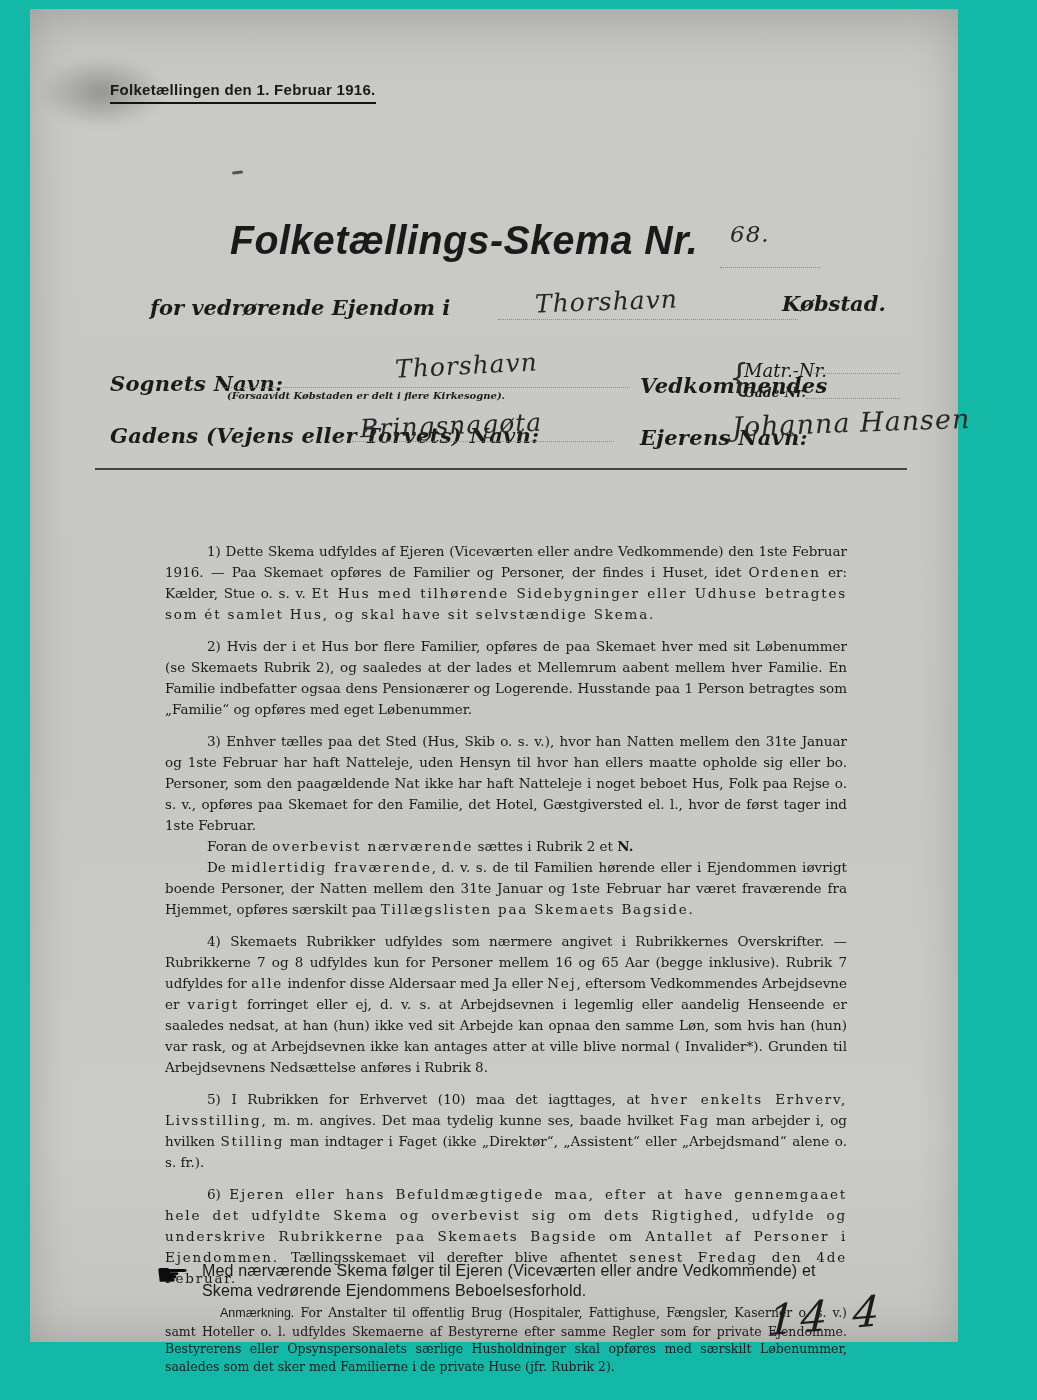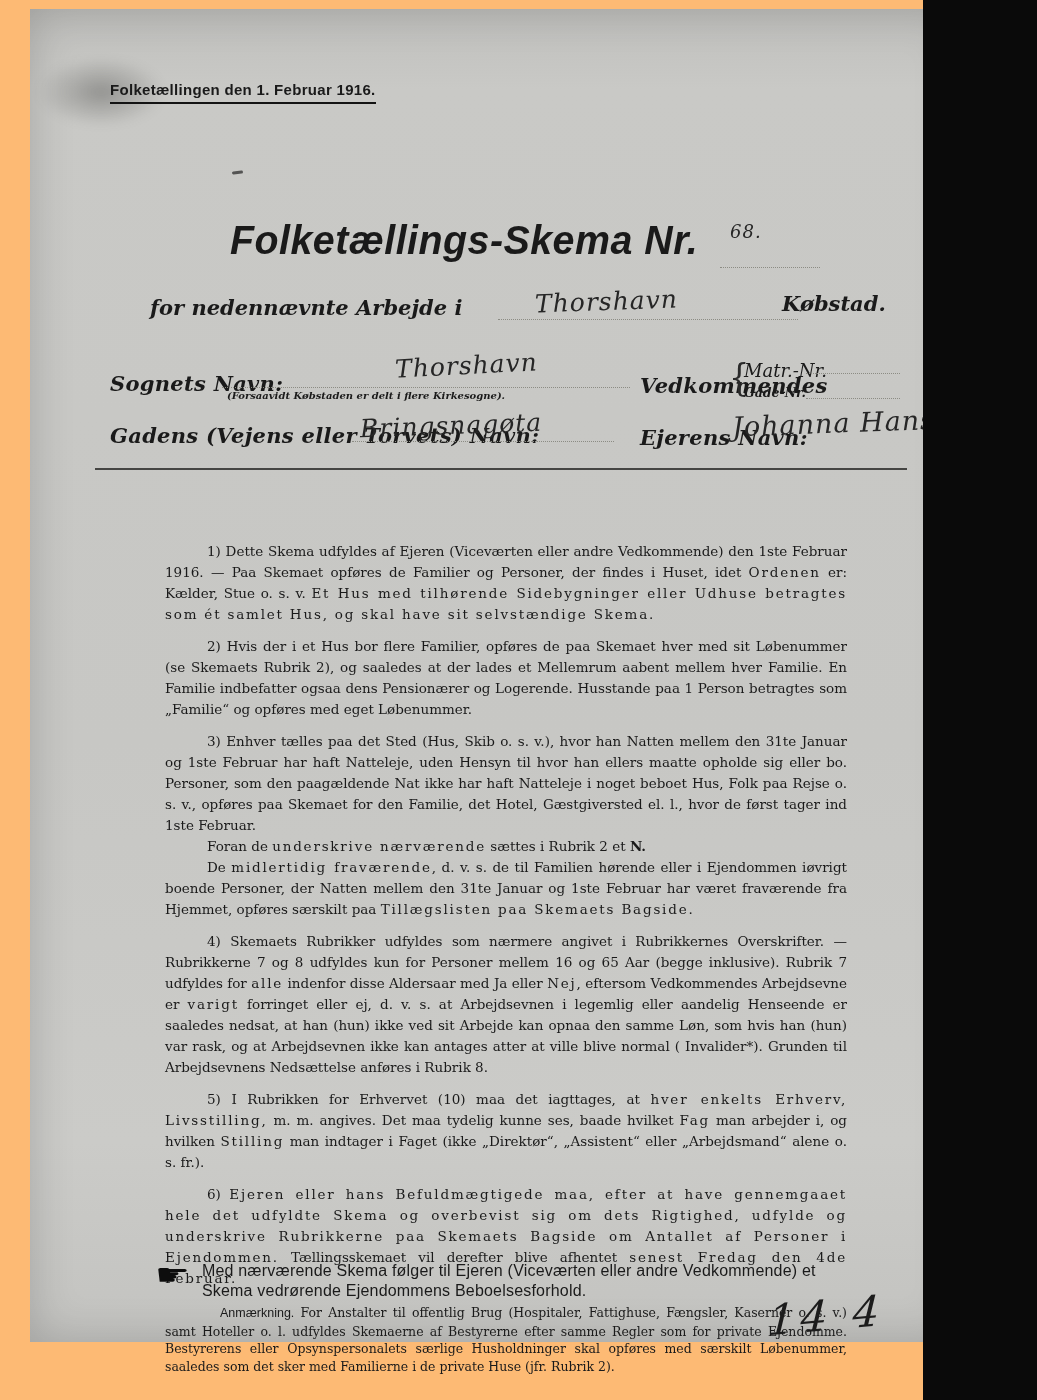--- a/index.html
+++ b/index.html
@@ -1,37 +1,37 @@
 <!DOCTYPE html>
 <html><head>
 <meta charset="utf-8">
 <style>
   html,body{margin:0;padding:0;background:#0a0a0a;}
-  .stage{position:relative;width:923px;height:1400px;background:#fdba74;overflow:hidden;
+  .stage{position:relative;width:1037px;height:1400px;background:#14b8a6;overflow:hidden;
          font-family:"DejaVu Serif",serif;color:#1a1a1a;}
   .paper{position:absolute;left:30px;top:9px;width:928px;height:1333px;
          background:linear-gradient(180deg,#bfbfbc 0%,#c9c9c6 6%,#c7c7c4 55%,#cbcbc8 85%,#c3c3c0 100%);
          box-shadow:inset 0 0 45px rgba(0,0,0,0.18);}
   .smudge{position:absolute;left:6px;top:48px;width:130px;height:70px;border-radius:50%;
           background:radial-gradient(ellipse at center,rgba(60,60,58,.38),rgba(60,60,58,0) 70%);
           filter:blur(4px);}
   .stray{position:absolute;left:202px;top:162px;width:11px;height:3px;background:#2c2c2c;
          transform:rotate(-6deg);border-radius:2px;opacity:.75;}
 
   .hdr-left{position:absolute;left:80px;top:72px;font-family:"Liberation Sans",sans-serif;
             font-weight:bold;font-size:15px;letter-spacing:.3px;border-bottom:2px solid #131313;
             padding-bottom:4px;}
   .hdr-right{position:absolute;right:52px;top:64px;font-family:"DejaVu Serif",serif;
              font-weight:bold;font-size:24px;letter-spacing:.5px;}
 
   .title{position:absolute;left:200px;top:208px;font-family:"Liberation Sans",sans-serif;
          font-style:italic;font-weight:bold;font-size:41px;letter-spacing:.5px;
          transform:scaleX(.96);transform-origin:left;white-space:nowrap;}
   .title-num{position:absolute;left:700px;top:212px;}
-  .title-num .hw{font-size:18px;}
+  .title-num .hw{font-size:23px;}
   .title-num-line{position:absolute;left:690px;top:258px;width:100px;}
 
   .handwriting,.hw{font-family:"DejaVu Serif",serif;font-style:italic;color:#262626;
          letter-spacing:1px;}
 
   .sub-prefix{position:absolute;left:120px;top:286px;font-weight:bold;font-style:italic;font-size:21px;}
   .sub-line{position:absolute;left:468px;top:310px;width:300px;}
   .sub-value{position:absolute;left:505px;top:278px;font-size:25px;transform:rotate(-2deg);}
   .sub-suffix{position:absolute;left:752px;top:282px;font-weight:bold;font-style:italic;font-size:21px;}
 
@@ -86,21 +86,21 @@
     <div class="stray"></div>
 
     <div class="hdr-left">Folketællingen den 1. Februar 1916.</div>
 
     <div class="title">Folketællings-Skema Nr.</div>
     <div class="title-num">
       <span class="hw">68.</span>
     </div>
     <div class="title-num-line dotline"></div>
 
-    <div class="sub-prefix">for nedennævnte Arbejde i</div>
+    <div class="sub-prefix">for vedrørende Ejendom i</div>
     <div class="sub-line dotline"></div>
     <div class="sub-value handwriting">Thorshavn</div>
     <div class="sub-suffix">Købstad.</div>
 
     <div class="flabel sognets-label">Sognets Navn:</div>
     <div class="sognets-line dotline"></div>
     <div class="sognets-value handwriting">Thorshavn</div>
     <div class="sognets-note">(Forsaavidt Købstaden er delt i flere Kirkesogne).</div>
 
     <div class="flabel ejend-label">Vedkommendes</div>
@@ -117,21 +117,21 @@
     <div class="flabel ejerens-label">Ejerens Navn:</div>
     <div class="ejerens-value handwriting">Johanna Hansen</div>
 
     <div class="divider"></div>
 
     <div class="rules">
       <div>
           <p class="rule"><span>1) Dette Skema udfyldes af Ejeren (Viceværten eller andre Vedkommende) den 1ste Februar 1916. — Paa Skemaet opføres de Familier og Personer, der findes i Huset, idet </span><span class="sp">Ordenen</span><span> er: Kælder, Stue o. s. v. </span><span class="sp">Et Hus med tilhørende Sidebygninger eller Udhuse betragtes som ét samlet Hus, og skal have sit selvstændige Skema.</span></p>
           <p class="rule"><span>2) Hvis der i et Hus bor flere Familier, opføres de paa Skemaet hver med sit Løbenummer (se Skemaets Rubrik 2), og saaledes at der lades et Mellemrum aabent mellem hver Familie.  En Familie indbefatter ogsaa dens Pensionærer og Logerende.  Husstande paa 1 Person betragtes som „Familie“ og opføres med eget Løbenummer.</span></p>
           <p class="rule"><span>3) Enhver tælles paa det Sted (Hus, Skib o. s. v.), hvor han Natten mellem den 31te Januar og 1ste Februar har haft Natteleje, uden Hensyn til hvor han ellers maatte opholde sig eller bo.  Personer, som den paagældende Nat ikke har haft Natteleje i noget beboet Hus, Folk paa Rejse o. s. v., opføres paa Skemaet for den Familie, det Hotel, Gæstgiversted el. l., hvor de først tager ind 1ste Februar.</span></p>
-          <p class="rule cont"><span>Foran de </span><span class="sp">underskrive nærværende</span><span> sættes i Rubrik 2 et </span><span class="b">N.</span></p>
+          <p class="rule cont"><span>Foran de </span><span class="sp">overbevist nærværende</span><span> sættes i Rubrik 2 et </span><span class="b">N.</span></p>
           <p class="rule cont"><span>De </span><span class="sp">midlertidig fraværende</span><span>, d. v. s. de til Familien hørende eller i Ejendommen iøvrigt boende Personer, der Natten mellem den 31te Januar og 1ste Februar har været fraværende fra Hjemmet, opføres særskilt paa </span><span class="sp">Tillægslisten paa Skemaets Bagside</span><span>.</span></p>
           <p class="rule"><span>4) Skemaets Rubrikker udfyldes som nærmere angivet i Rubrikkernes Overskrifter. — Rubrikkerne 7 og 8 udfyldes kun for Personer mellem 16 og 65 Aar (begge inklusive).  Rubrik 7 udfyldes for </span><span class="sp">alle</span><span> indenfor disse Aldersaar med Ja eller </span><span class="sp">Nej</span><span>, eftersom Vedkommendes Arbejdsevne er </span><span class="sp">varigt</span><span> forringet eller ej, d. v. s. at Arbejdsevnen i legemlig eller aandelig Henseende er saaledes nedsat, at han (hun) ikke ved sit Arbejde kan opnaa den samme Løn, som hvis han (hun) var rask, og at Arbejdsevnen ikke kan antages atter at ville blive normal ( Invalider*).  Grunden til Arbejdsevnens Nedsættelse anføres i Rubrik 8.</span></p>
           <p class="rule"><span>5) I Rubrikken for Erhvervet (10) maa det iagttages, at </span><span class="sp">hver enkelts Erhverv, Livsstilling,</span><span> m. m. angives.  Det maa tydelig kunne ses, baade hvilket </span><span class="sp">Fag</span><span> man arbejder i, og hvilken </span><span class="sp">Stilling</span><span> man indtager i Faget (ikke „Direktør“, „Assistent“ eller „Arbejdsmand“ alene o. s. fr.).</span></p>
           <p class="rule"><span>6) </span><span class="sp">Ejeren eller hans Befuldmægtigede maa, efter at have gennemgaaet hele det udfyldte Skema og overbevist sig om dets Rigtighed, udfylde og underskrive Rubrikkerne paa Skemaets Bagside om Antallet af Personer i Ejendommen.</span><span>  Tællingsskemaet vil derefter blive afhentet </span><span class="sp">senest Fredag den 4de Februar.</span></p>
           <p class="rule remark"><span class="bsans">Anmærkning.</span><span>  For Anstalter til offentlig Brug (Hospitaler, Fattighuse, Fængsler, Kaserner o. s. v.) samt Hoteller o. l. udfyldes Skemaerne af Bestyrerne efter samme Regler som for private Ejendomme.  Bestyrerens eller Opsynspersonalets særlige Husholdninger skal opføres med særskilt Løbenummer, saaledes som det sker med Familierne i de private Huse (jfr. Rubrik 2).</span></p>
         </div>
     </div>
 
     <div class="footer">
       <span class="manicule">☛</span>

